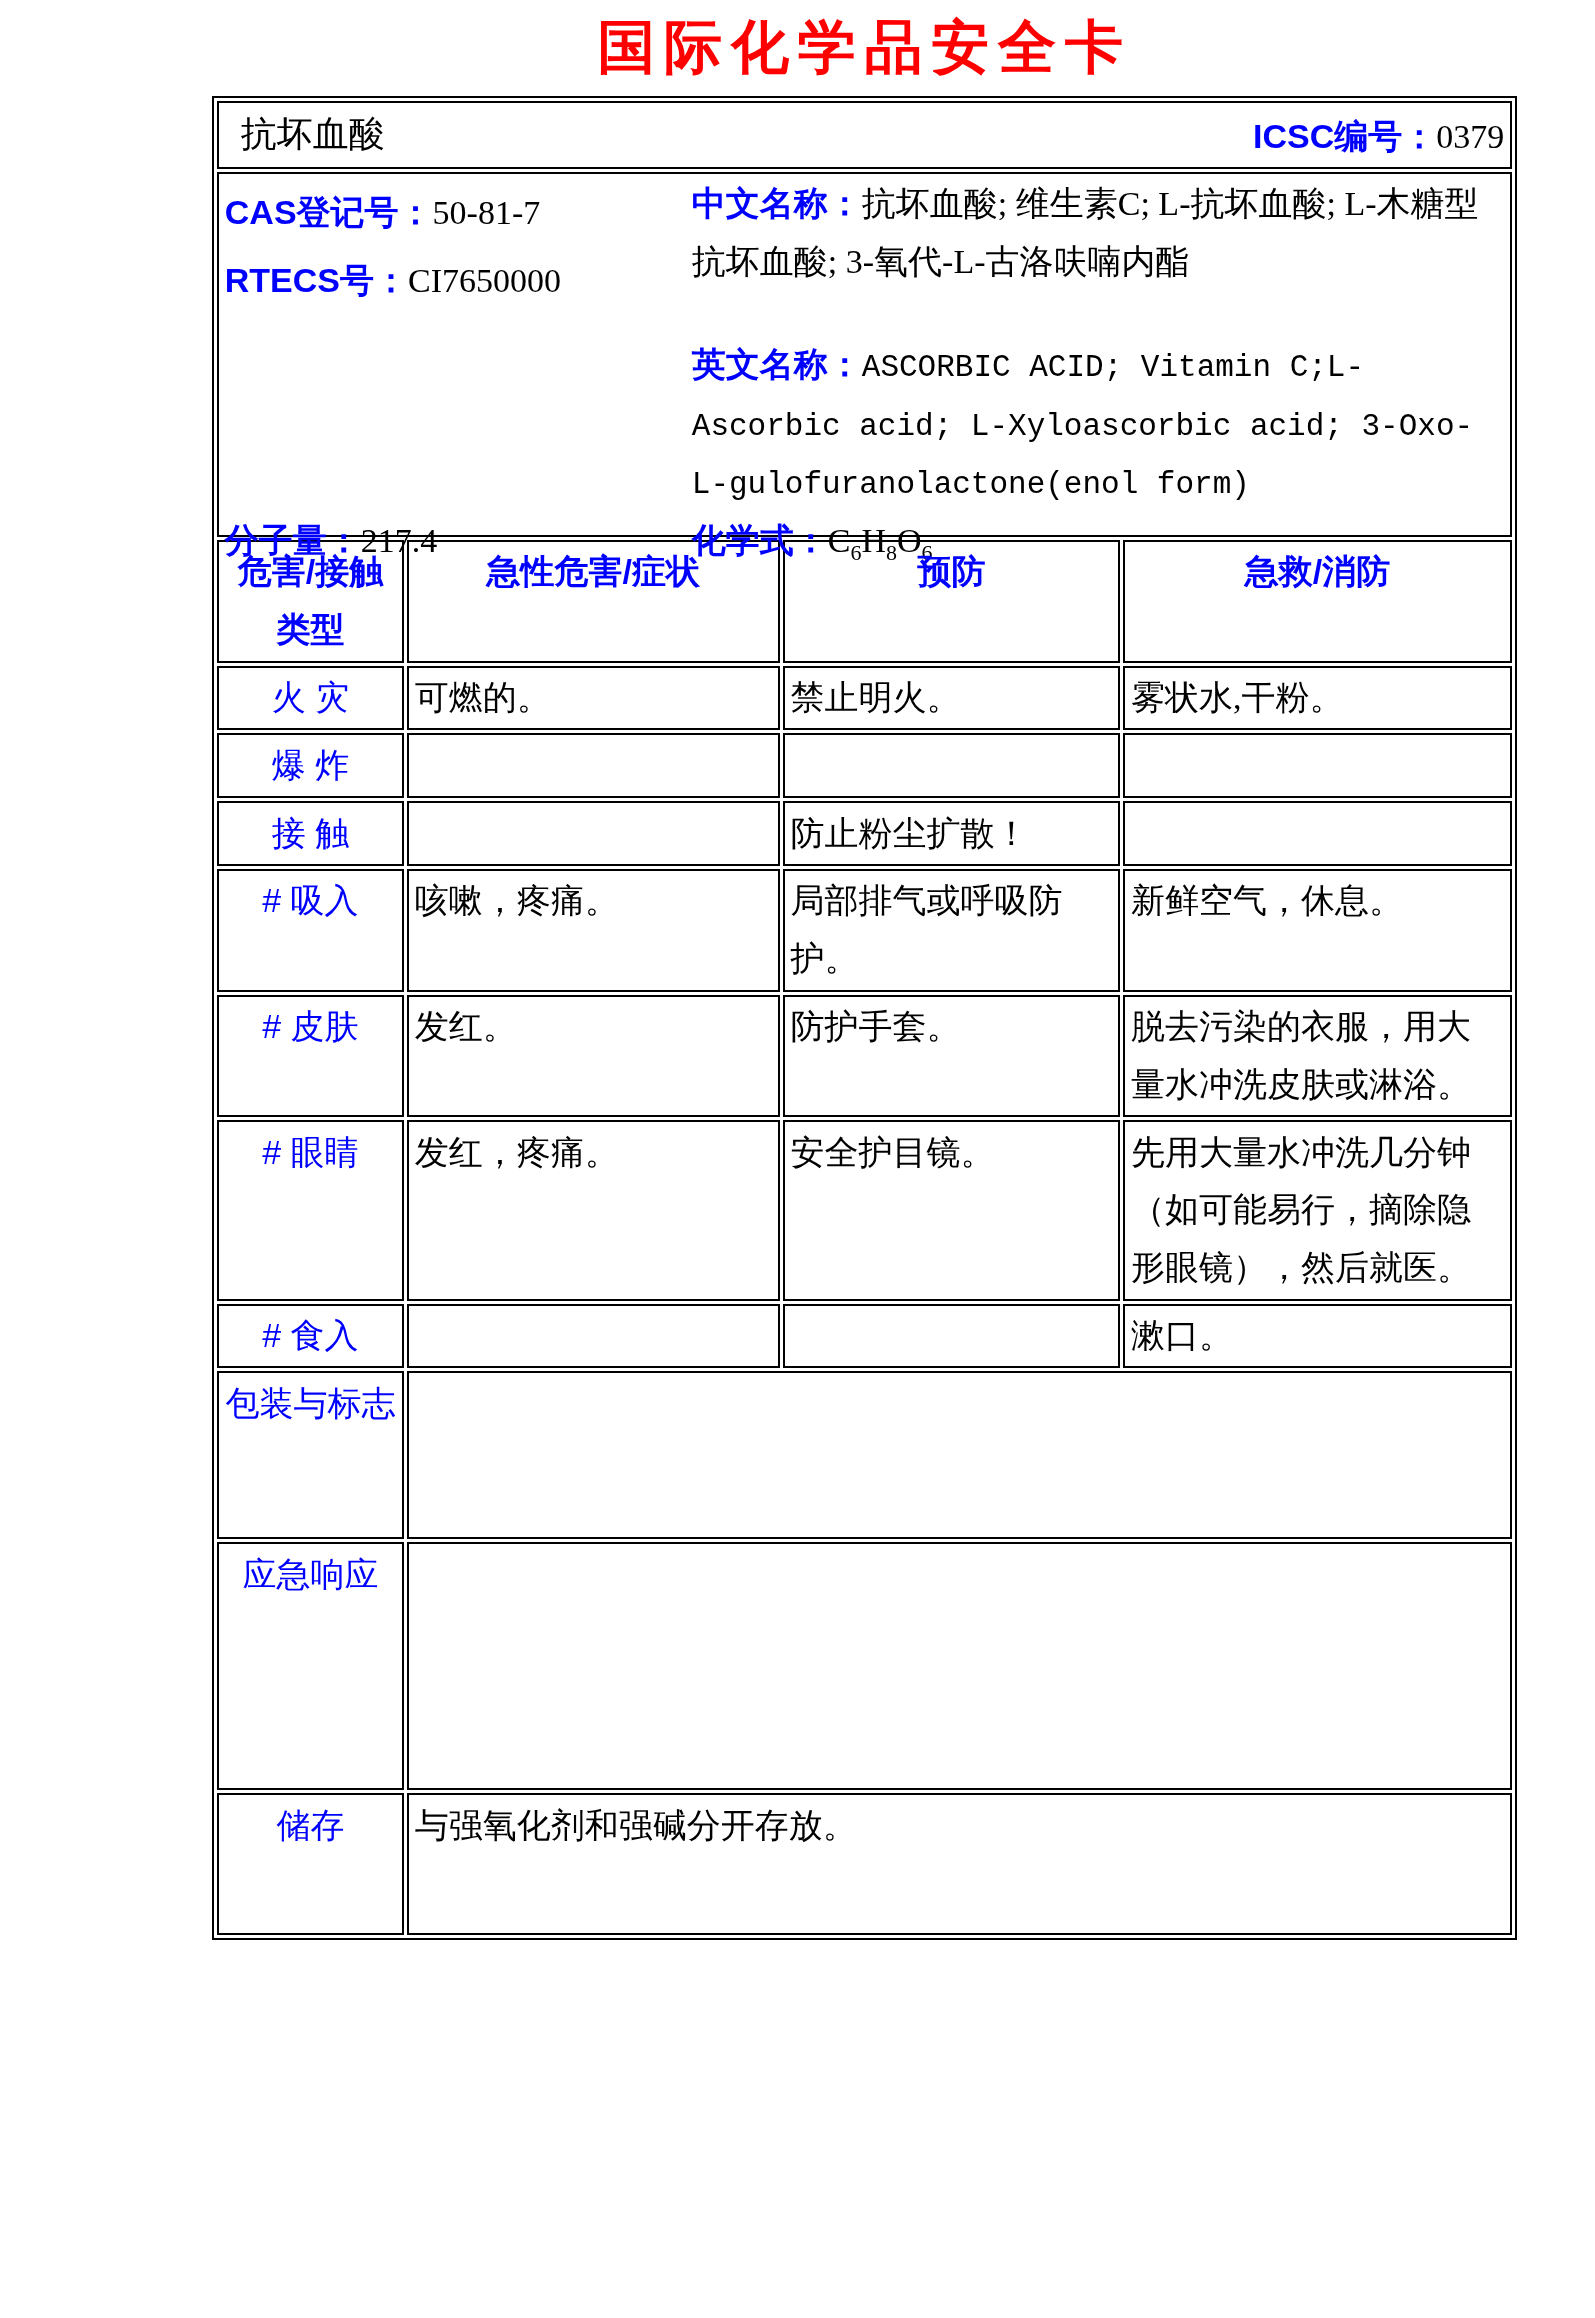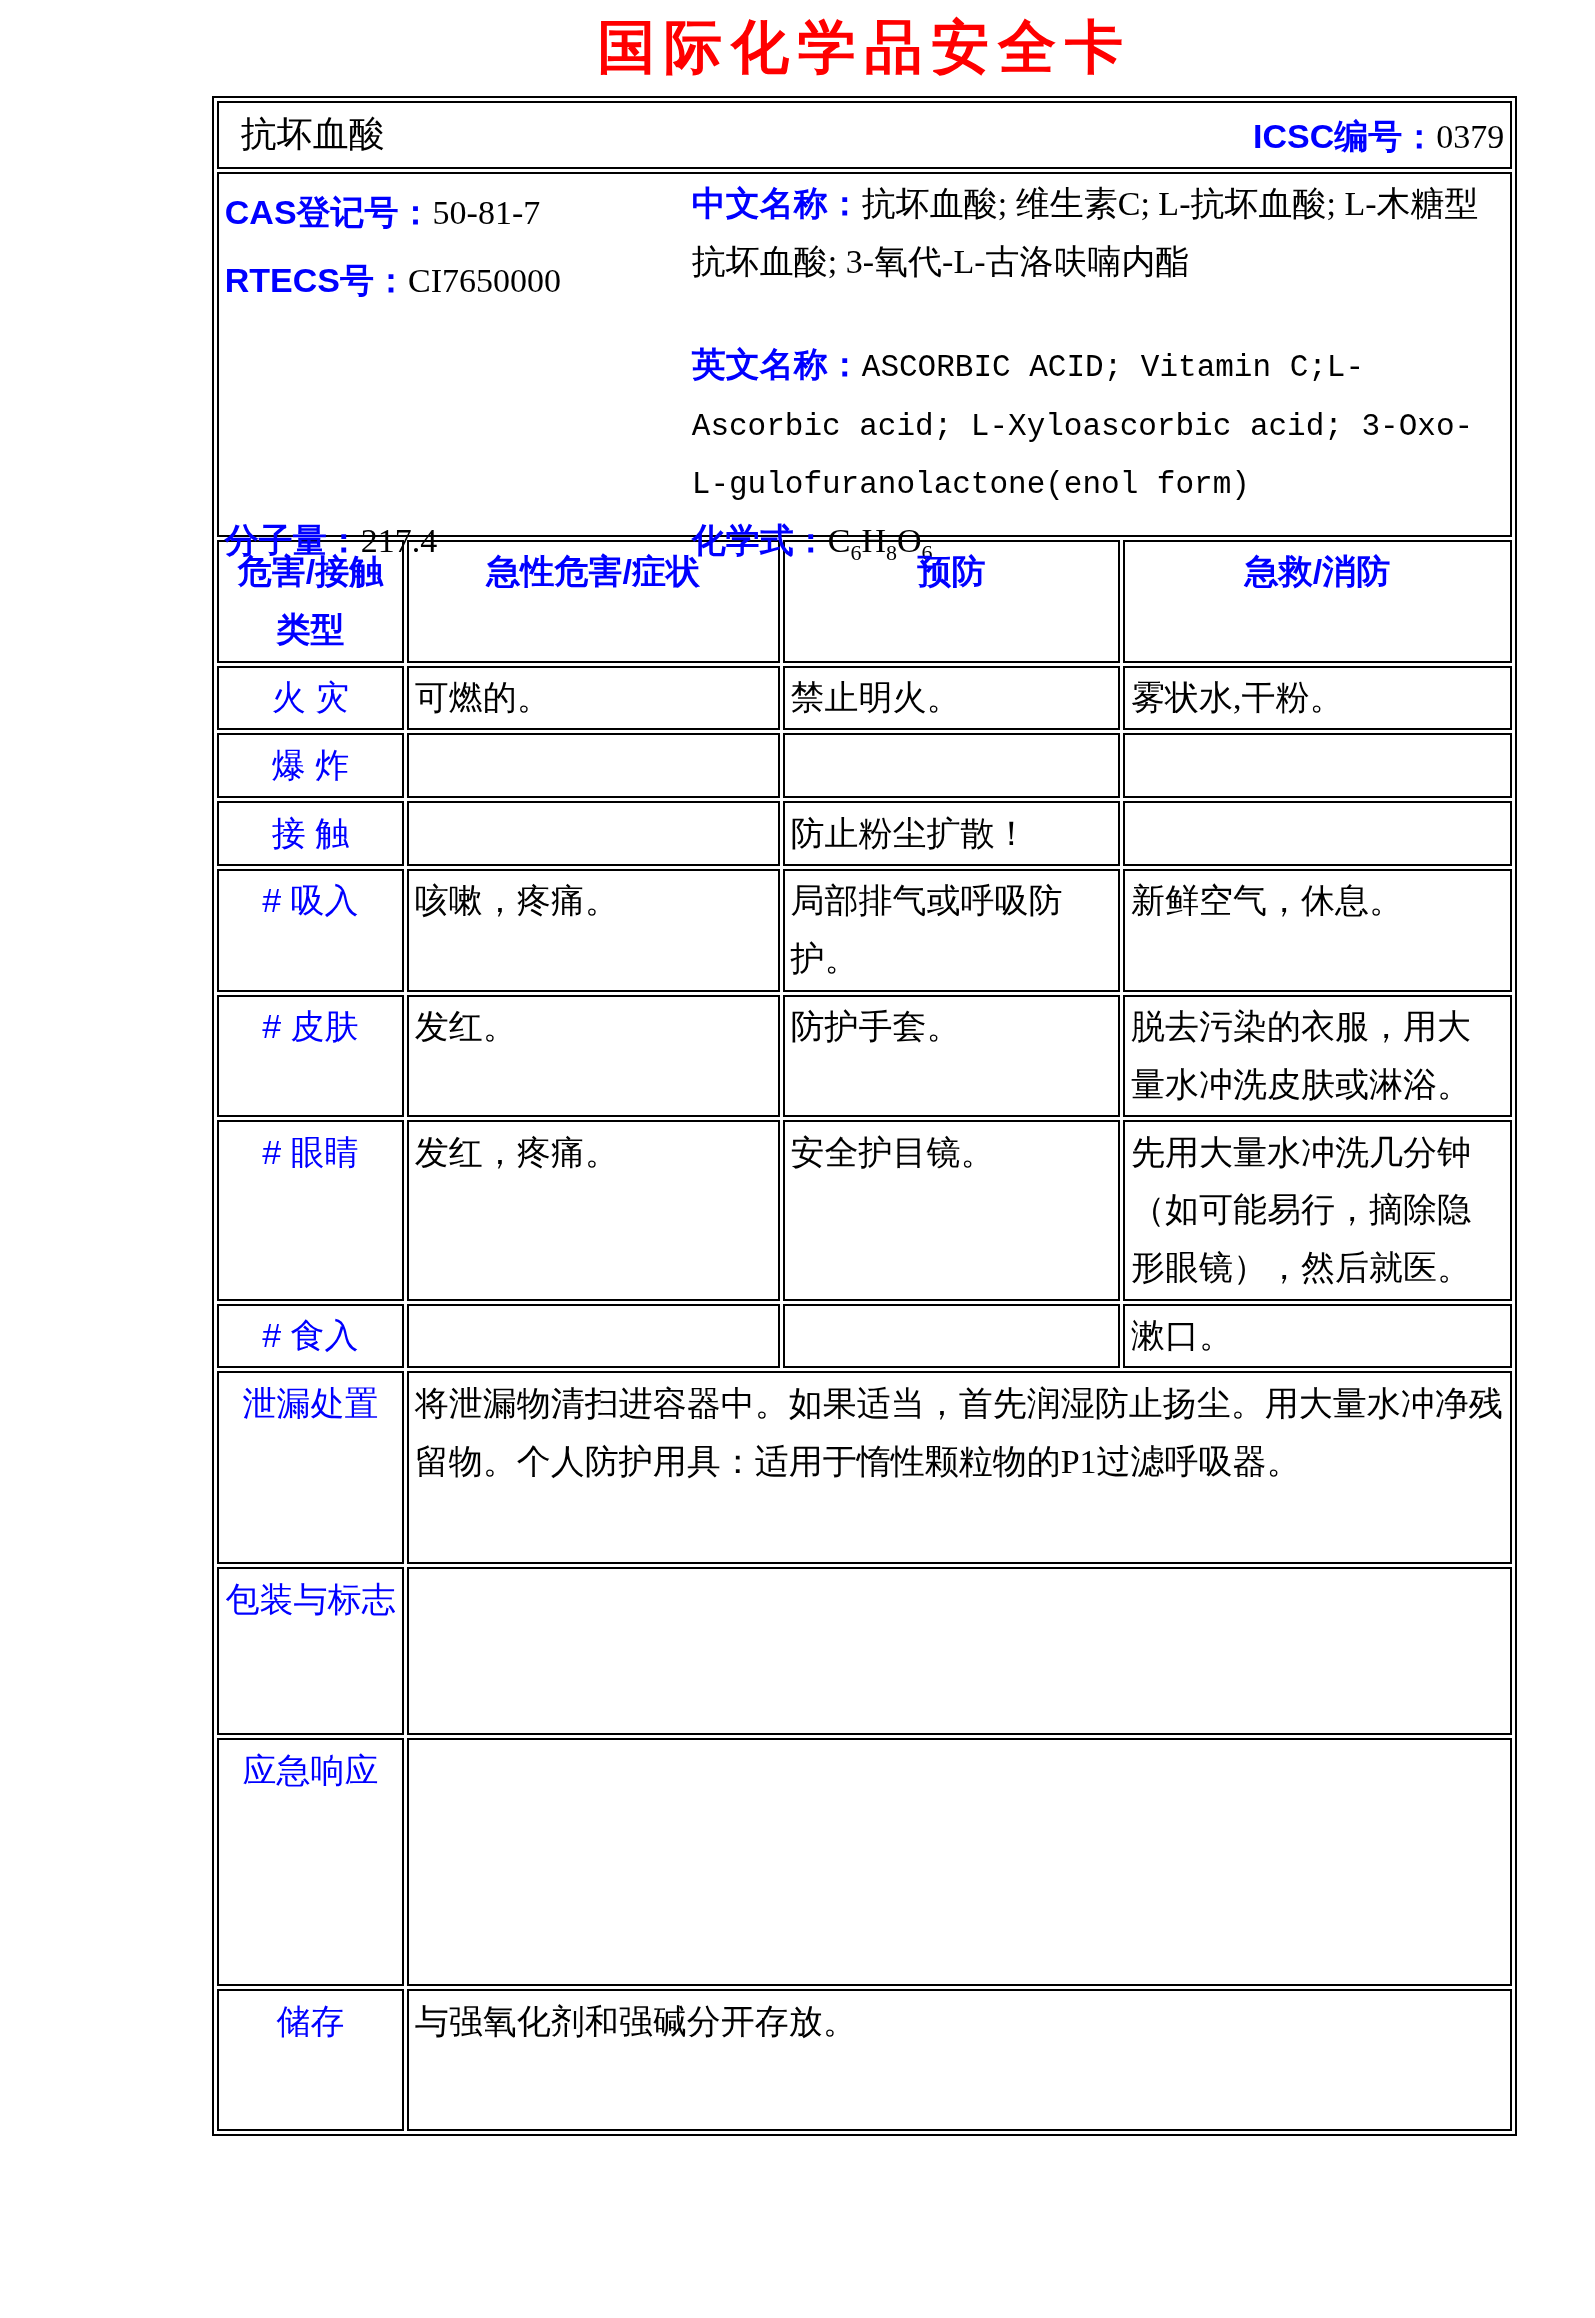--- a/index.html
+++ b/index.html
@@ -211,24 +211,20 @@
       <td>安全护目镜。</td>
       <td>先用大量水冲洗几分钟（如可能易行，摘除隐形眼镜），然后就医。</td>
     </tr>
     <tr class="r-ingestion">
       <td class="rowlab"># 食入</td>
       <td></td>
       <td></td>
       <td>漱口。</td>
     </tr>
 
-    <tr class="s-spill">
-      <td class="rowlab">泄漏处置</td>
-      <td colspan="3" class="spill-text">将泄漏物清扫进容器中。如果适当，首先润湿防止扬尘。用大量水冲净残留物。个人防护用具：适用于惰性颗粒物的P1过滤呼吸器。</td>
-    </tr>
     <tr class="s-packaging">
       <td class="rowlab wrap">包装与标志</td>
       <td colspan="3"></td>
     </tr>
     <tr class="s-emergency">
       <td class="rowlab">应急响应</td>
       <td colspan="3"></td>
     </tr>
     <tr class="s-storage">
       <td class="rowlab">储存</td>

